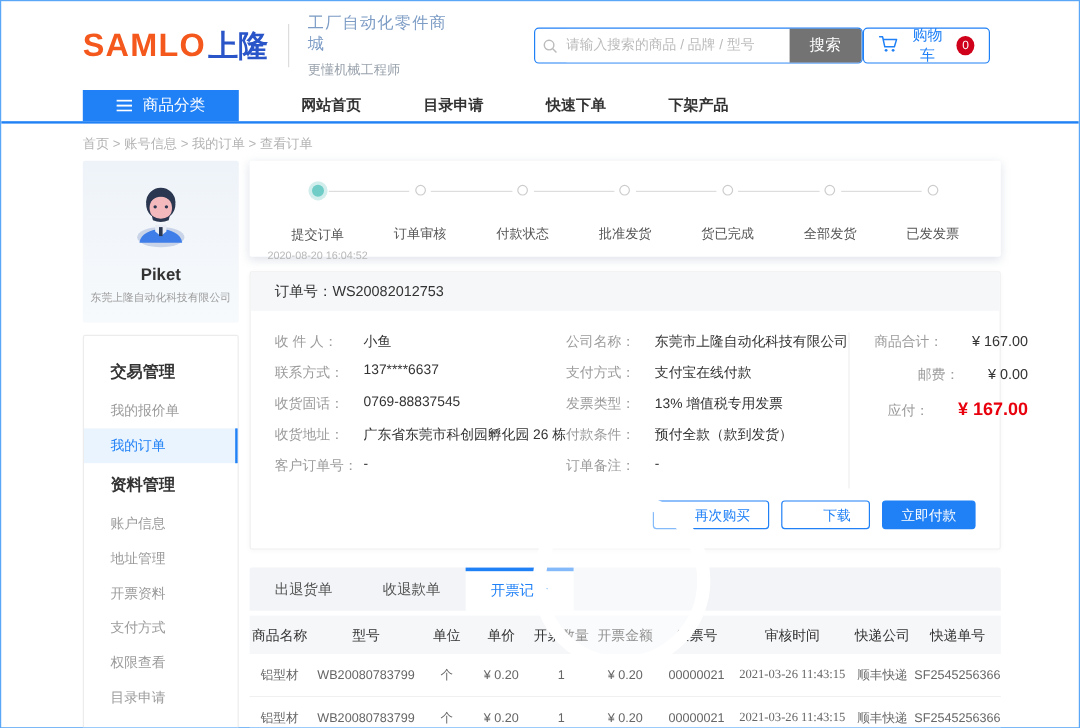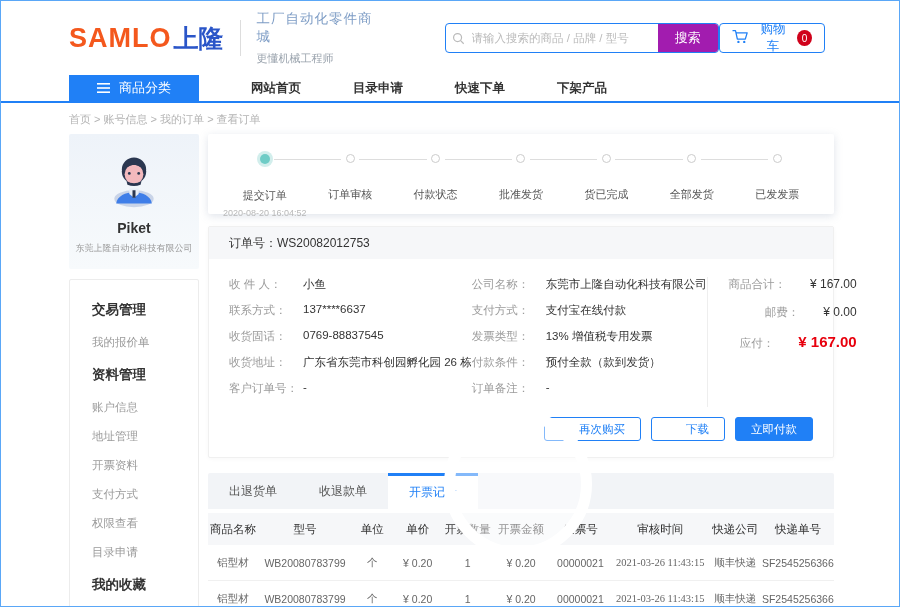--- a/index.html
+++ b/index.html
@@ -12,21 +12,21 @@
   .logo { display:flex; align-items:baseline; white-space:nowrap; }
   .logo-main { font-size:27px; font-weight:bold; letter-spacing:1px; color:#f4581d; }
   .logo-suffix { font-size:25px; font-weight:bold; color:#2a55c8; margin-left:2px; }
   .logo-divider { width:1px; height:36px; background:#ddd; margin:0 16px; }
   .tagline-main { font-size:13.5px; color:#7d9cc5; letter-spacing:1px; }
   .tagline-sub { font-size:11px; color:#9aa3ad; margin-top:5px; }
   .search-box { display:flex; align-items:center; width:288px; height:30px; border:1px solid #2080f6; border-radius:4px; overflow:hidden; margin-left:64px; background:#fff; }
   .search-box .mag { flex:0 0 26px; display:flex; justify-content:center; }
   .search-input { flex:1; border:none; outline:none; font-size:11.5px; color:#333; height:100%; }
   .search-input::placeholder { color:#bbb; }
-  .search-btn { flex:0 0 60px; height:30px; background:#a21caf; color:#fff; font-size:13px; border:none; cursor:pointer; }
+  .search-btn { flex:0 0 60px; height:30px; background:#737373; color:#fff; font-size:13px; border:none; cursor:pointer; }
   .cart-btn { margin-left:auto; display:flex; align-items:center; gap:7px; height:30px; padding:0 12px; border:1px solid #2080f6; border-radius:4px; background:#fff; cursor:pointer; }
   .cart-label { font-size:12.5px; color:#2080f6; }
   .cart-badge { width:16px; height:16px; border-radius:50%; background:#d0021b; color:#fff; font-size:10px; display:flex; align-items:center; justify-content:center; }
 
   
   .nav { display:flex; align-items:stretch; height:28px; border-bottom:2px solid #2080f6; padding-left:68px; }
   .cat-btn { width:130px; background:#2080f6; color:#fff; font-size:13px; display:flex; align-items:center; justify-content:center; gap:9px; cursor:pointer; }
   .nav-link { display:flex; align-items:center; font-size:12.5px; color:#333; margin-left:52px; cursor:pointer; text-decoration:none; font-weight:bold; }
 
   
@@ -167,20 +167,21 @@
             <path d="M24 34 q8 5 16 0 l-1 4 q-7 3 -14 0 Z" fill="#2b3750"></path>
           </svg>
         </span>
         <div class="profile-name">Piket</div>
         <div class="profile-company">东莞上隆自动化科技有限公司</div>
       </div>
 
       <div class="menu-card">
         <div class="menu-heading">交易管理</div>
         <div class="menu-item">我的报价单</div>
+        <div class="menu-item active">我的订单</div>
         <div class="menu-heading">资料管理</div>
         <div class="menu-item">账户信息</div>
         <div class="menu-item">地址管理</div>
         <div class="menu-item">开票资料</div>
         <div class="menu-item">支付方式</div>
         <div class="menu-item">权限查看</div>
         <div class="menu-item">目录申请</div>
         <div class="menu-heading">我的收藏</div>
       </div>
     </aside>

